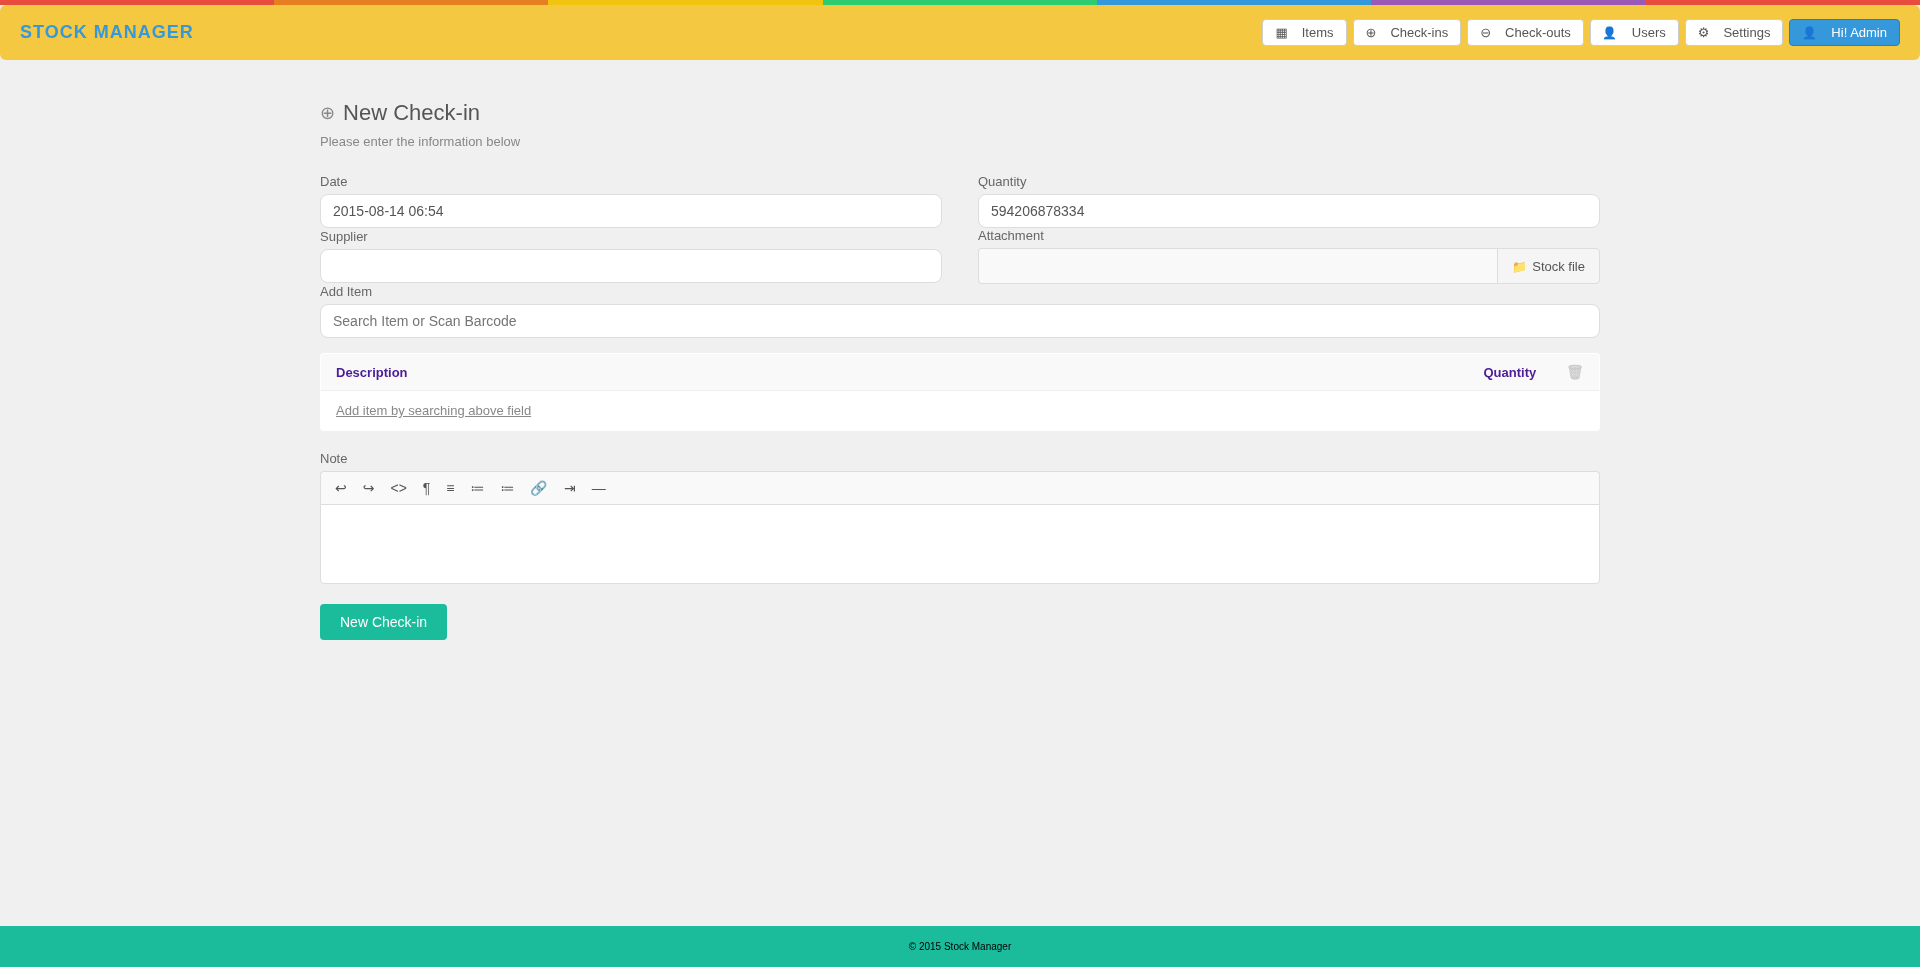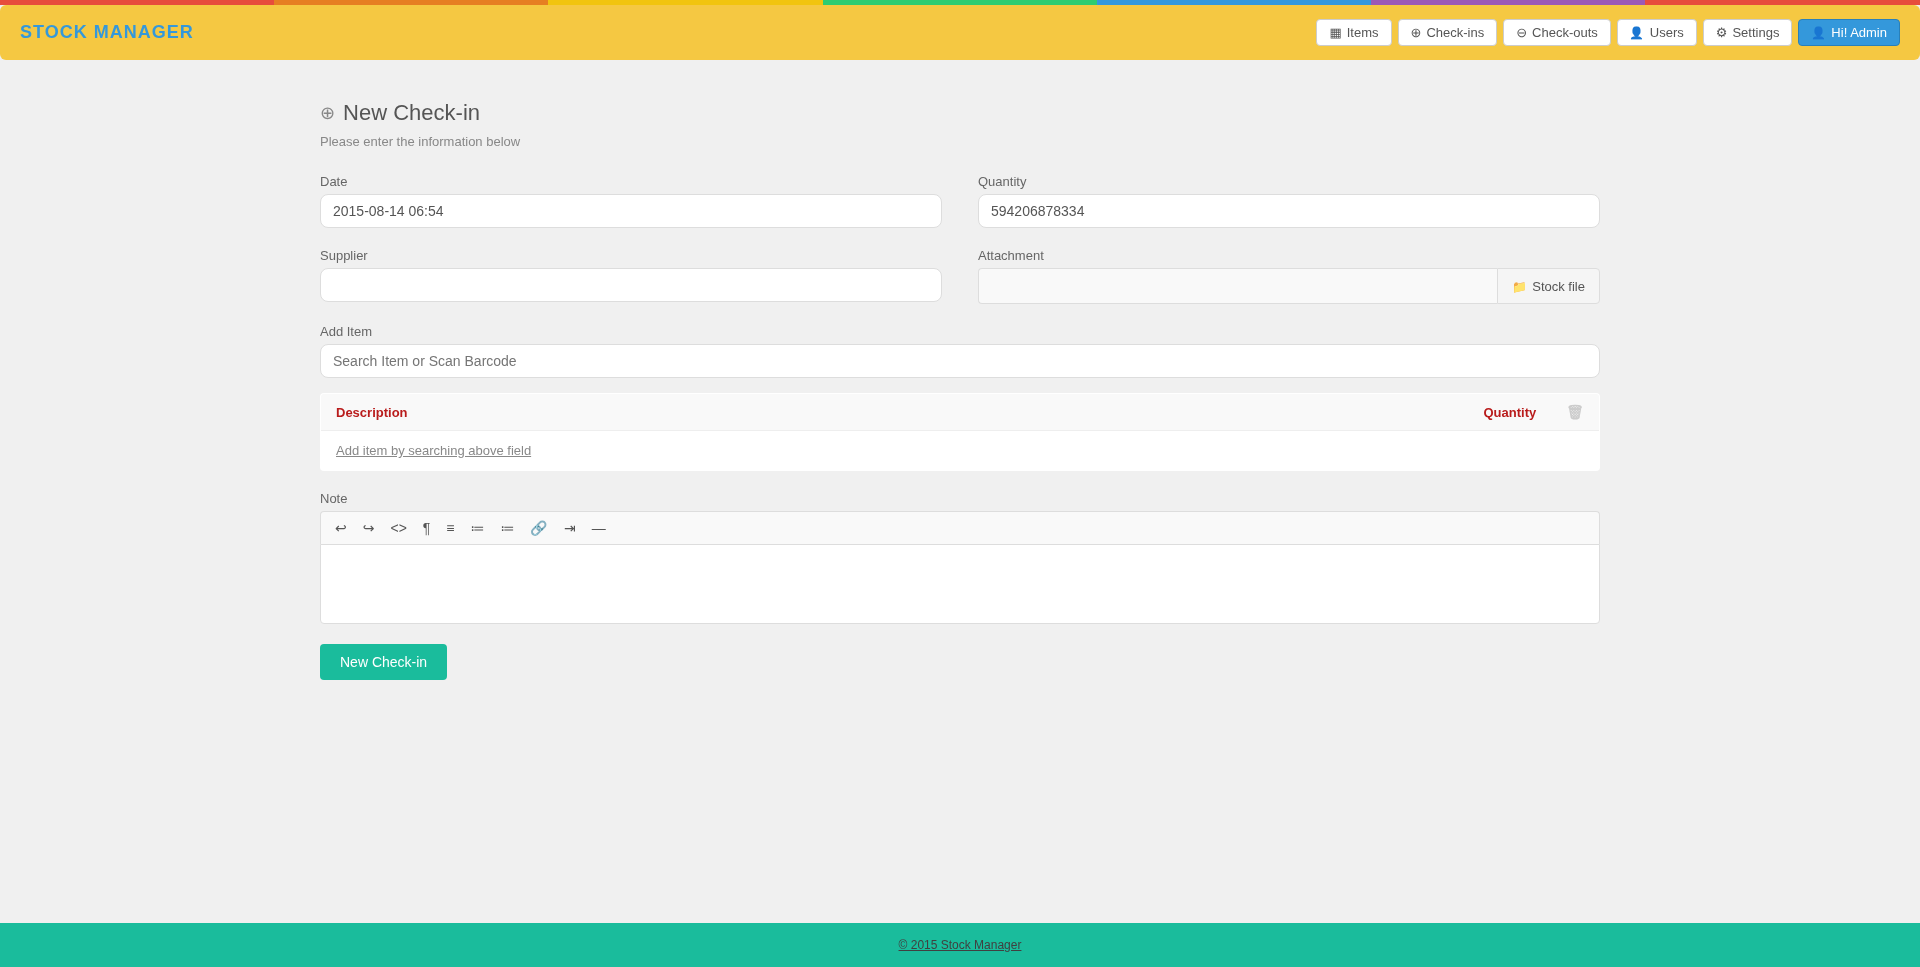--- a/index.html
+++ b/index.html
@@ -46,21 +46,21 @@
     .nav-btn {
       border: 1px solid #ccc;
       background: #fff;
       padding: 5px 12px;
       border-radius: 4px;
       cursor: pointer;
       font-size: 13px;
       color: #555;
       display: flex;
       align-items: center;
-      gap: 5px;
+      gap: 14px;
     }
 
     .nav-btn.user-btn {
       background: #3498db;
       border-color: #2980b9;
       color: #fff;
     }
 
     
     .main-content {
@@ -83,21 +83,21 @@
 
     .page-subtitle {
       color: #888;
       font-size: 13px;
       margin-bottom: 25px;
     }
 
     .form-row {
       display: flex;
       gap: 36px;
-      margin-bottom: 20px;
+      align-items: center;
     }
 
     .form-group {
       flex: 1;
       display: flex;
       flex-direction: column;
       gap: 5px;
     }
 
     .form-label {
@@ -176,21 +176,21 @@
     .items-table thead tr {
       background: #f9f9f9;
       border-bottom: 1px solid #ddd;
     }
 
     .items-table th {
       padding: 10px 15px;
       text-align: left;
       font-size: 13px;
       font-weight: bold;
-      color: #b91c1c;
+      color: #4c1d95;
     }
 
     .items-table th.qty-col {
       text-align: right;
     }
 
     .items-table th.del-col {
       width: 40px;
     }
 
@@ -241,25 +241,24 @@
       border-radius: 4px;
       padding: 10px 20px;
       color: #fff;
       font-size: 14px;
       cursor: pointer;
     }
 
     
     .footer {
       background: #1abc9c;
-      color: #404040;
+      color: #000000;
       text-align: center;
       padding: 15px;
-      font-size: 12px;
-      text-decoration: underline;
+      font-size: 10px;
     }
 
     
     .icon { font-style: normal; }
 
     .circle-arrow-icon::before { content: "⊕"; font-size: 18px; color: #888; }
     .items-icon::before { content: "▦"; }
     .checkin-icon::before { content: "⊕"; }
     .checkout-icon::before { content: "⊖"; }
     .users-icon::before { content: "👤"; font-size: 12px; }

